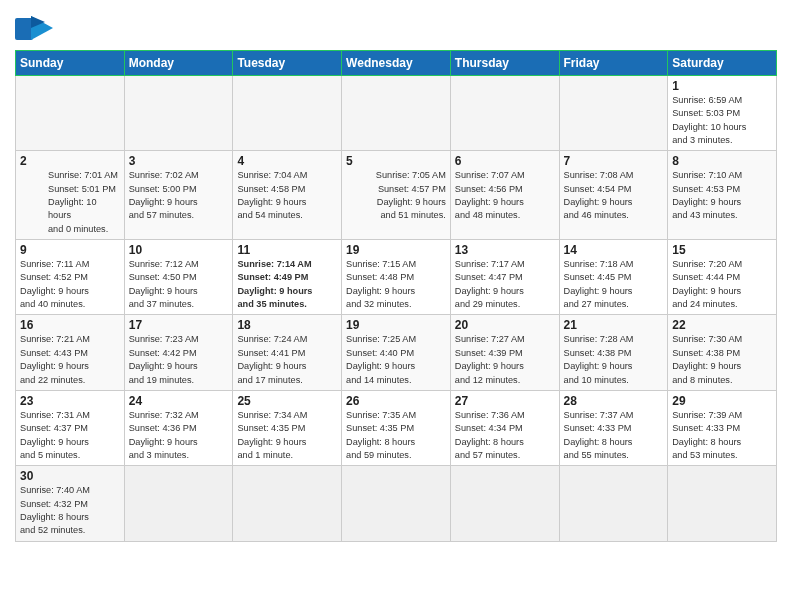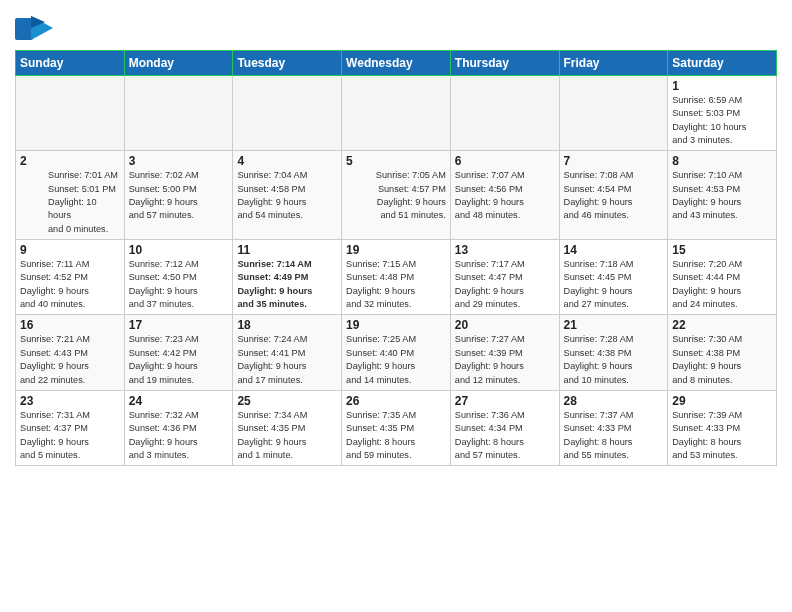--- a/index.html
+++ b/index.html
@@ -349,15 +349,30 @@
 and 55 minutes.</div>
           </td>
           <td>
             <span class="day-num">29</span>
             <div class="day-info" style="white-space: pre-line;">Sunrise: 7:39 AM
 Sunset: 4:33 PM
 Daylight: 8 hours
 and 53 minutes.</div>
           </td>
         </tr>
+        <tr class="row-alt last-row">
+          <td>
+            <span class="day-num">30</span>
+            <div class="day-info" style="white-space: pre-line;">Sunrise: 7:40 AM
+Sunset: 4:32 PM
+Daylight: 8 hours
+and 52 minutes.</div>
+          </td>
+          <td class="empty"></td>
+          <td class="empty"></td>
+          <td class="empty"></td>
+          <td class="empty"></td>
+          <td class="empty"></td>
+          <td class="empty"></td>
+        </tr>
       </tbody>
   </table>
 </div>
 
 </body></html>

